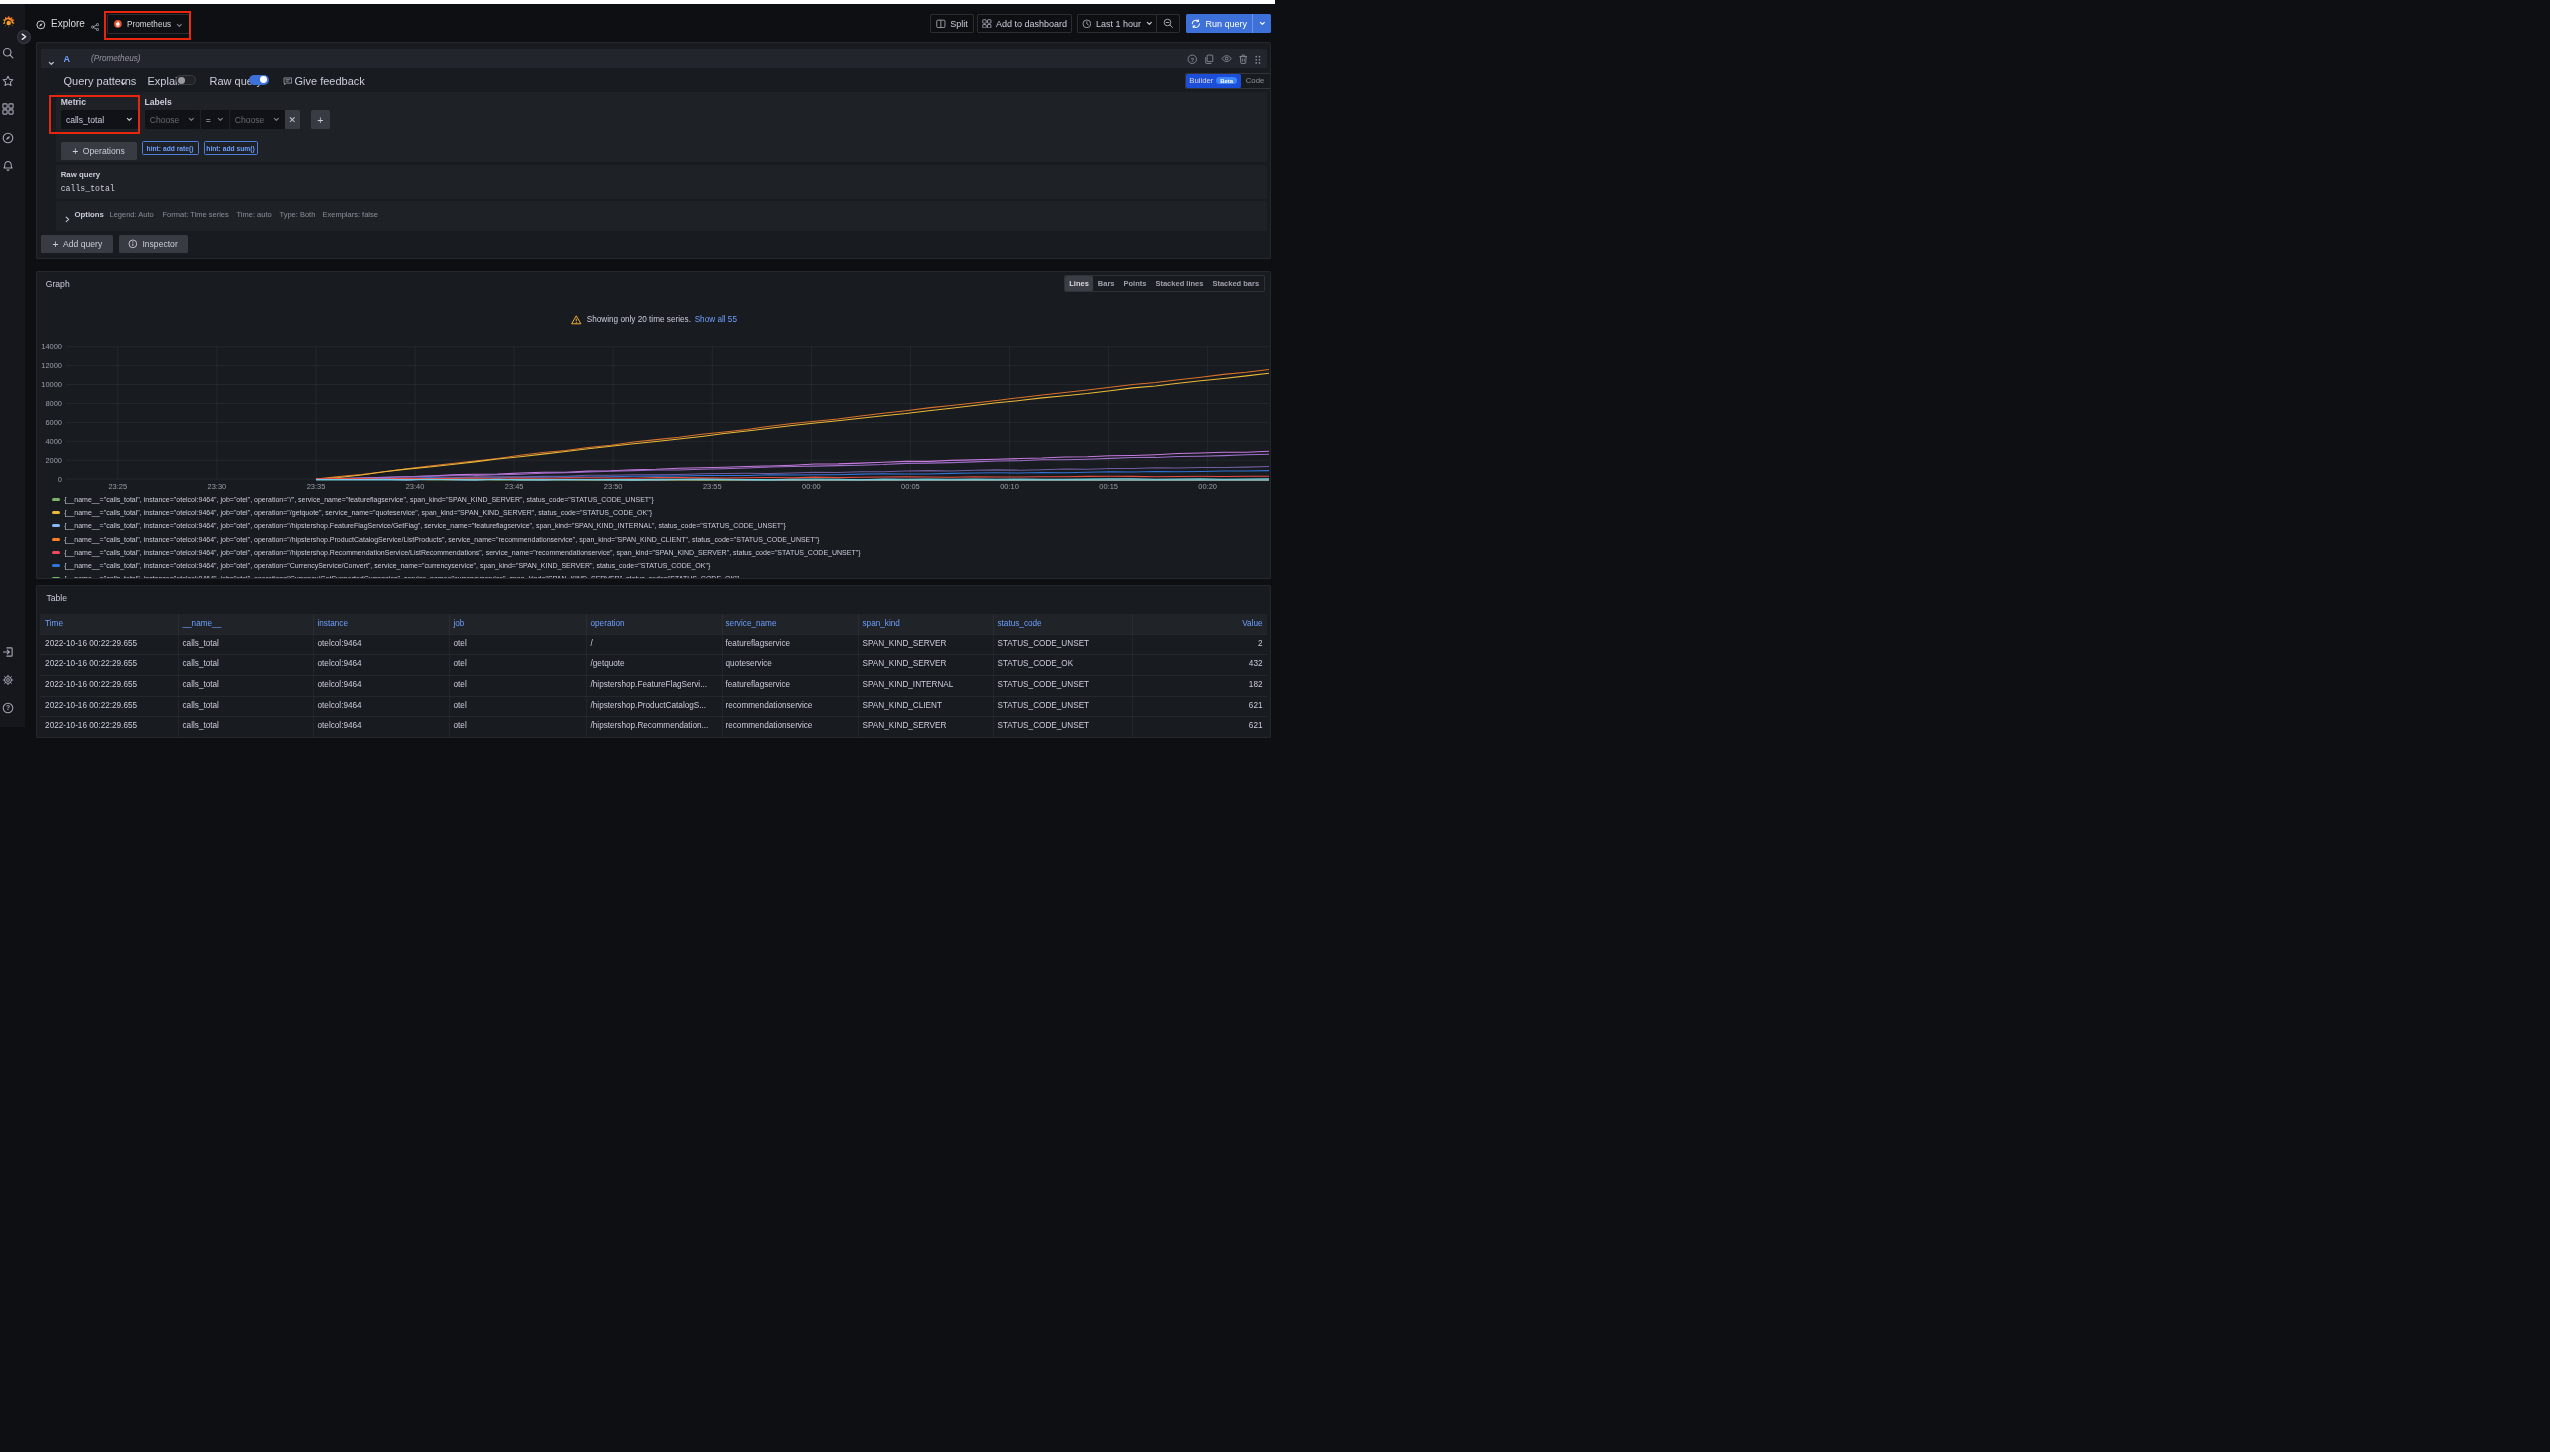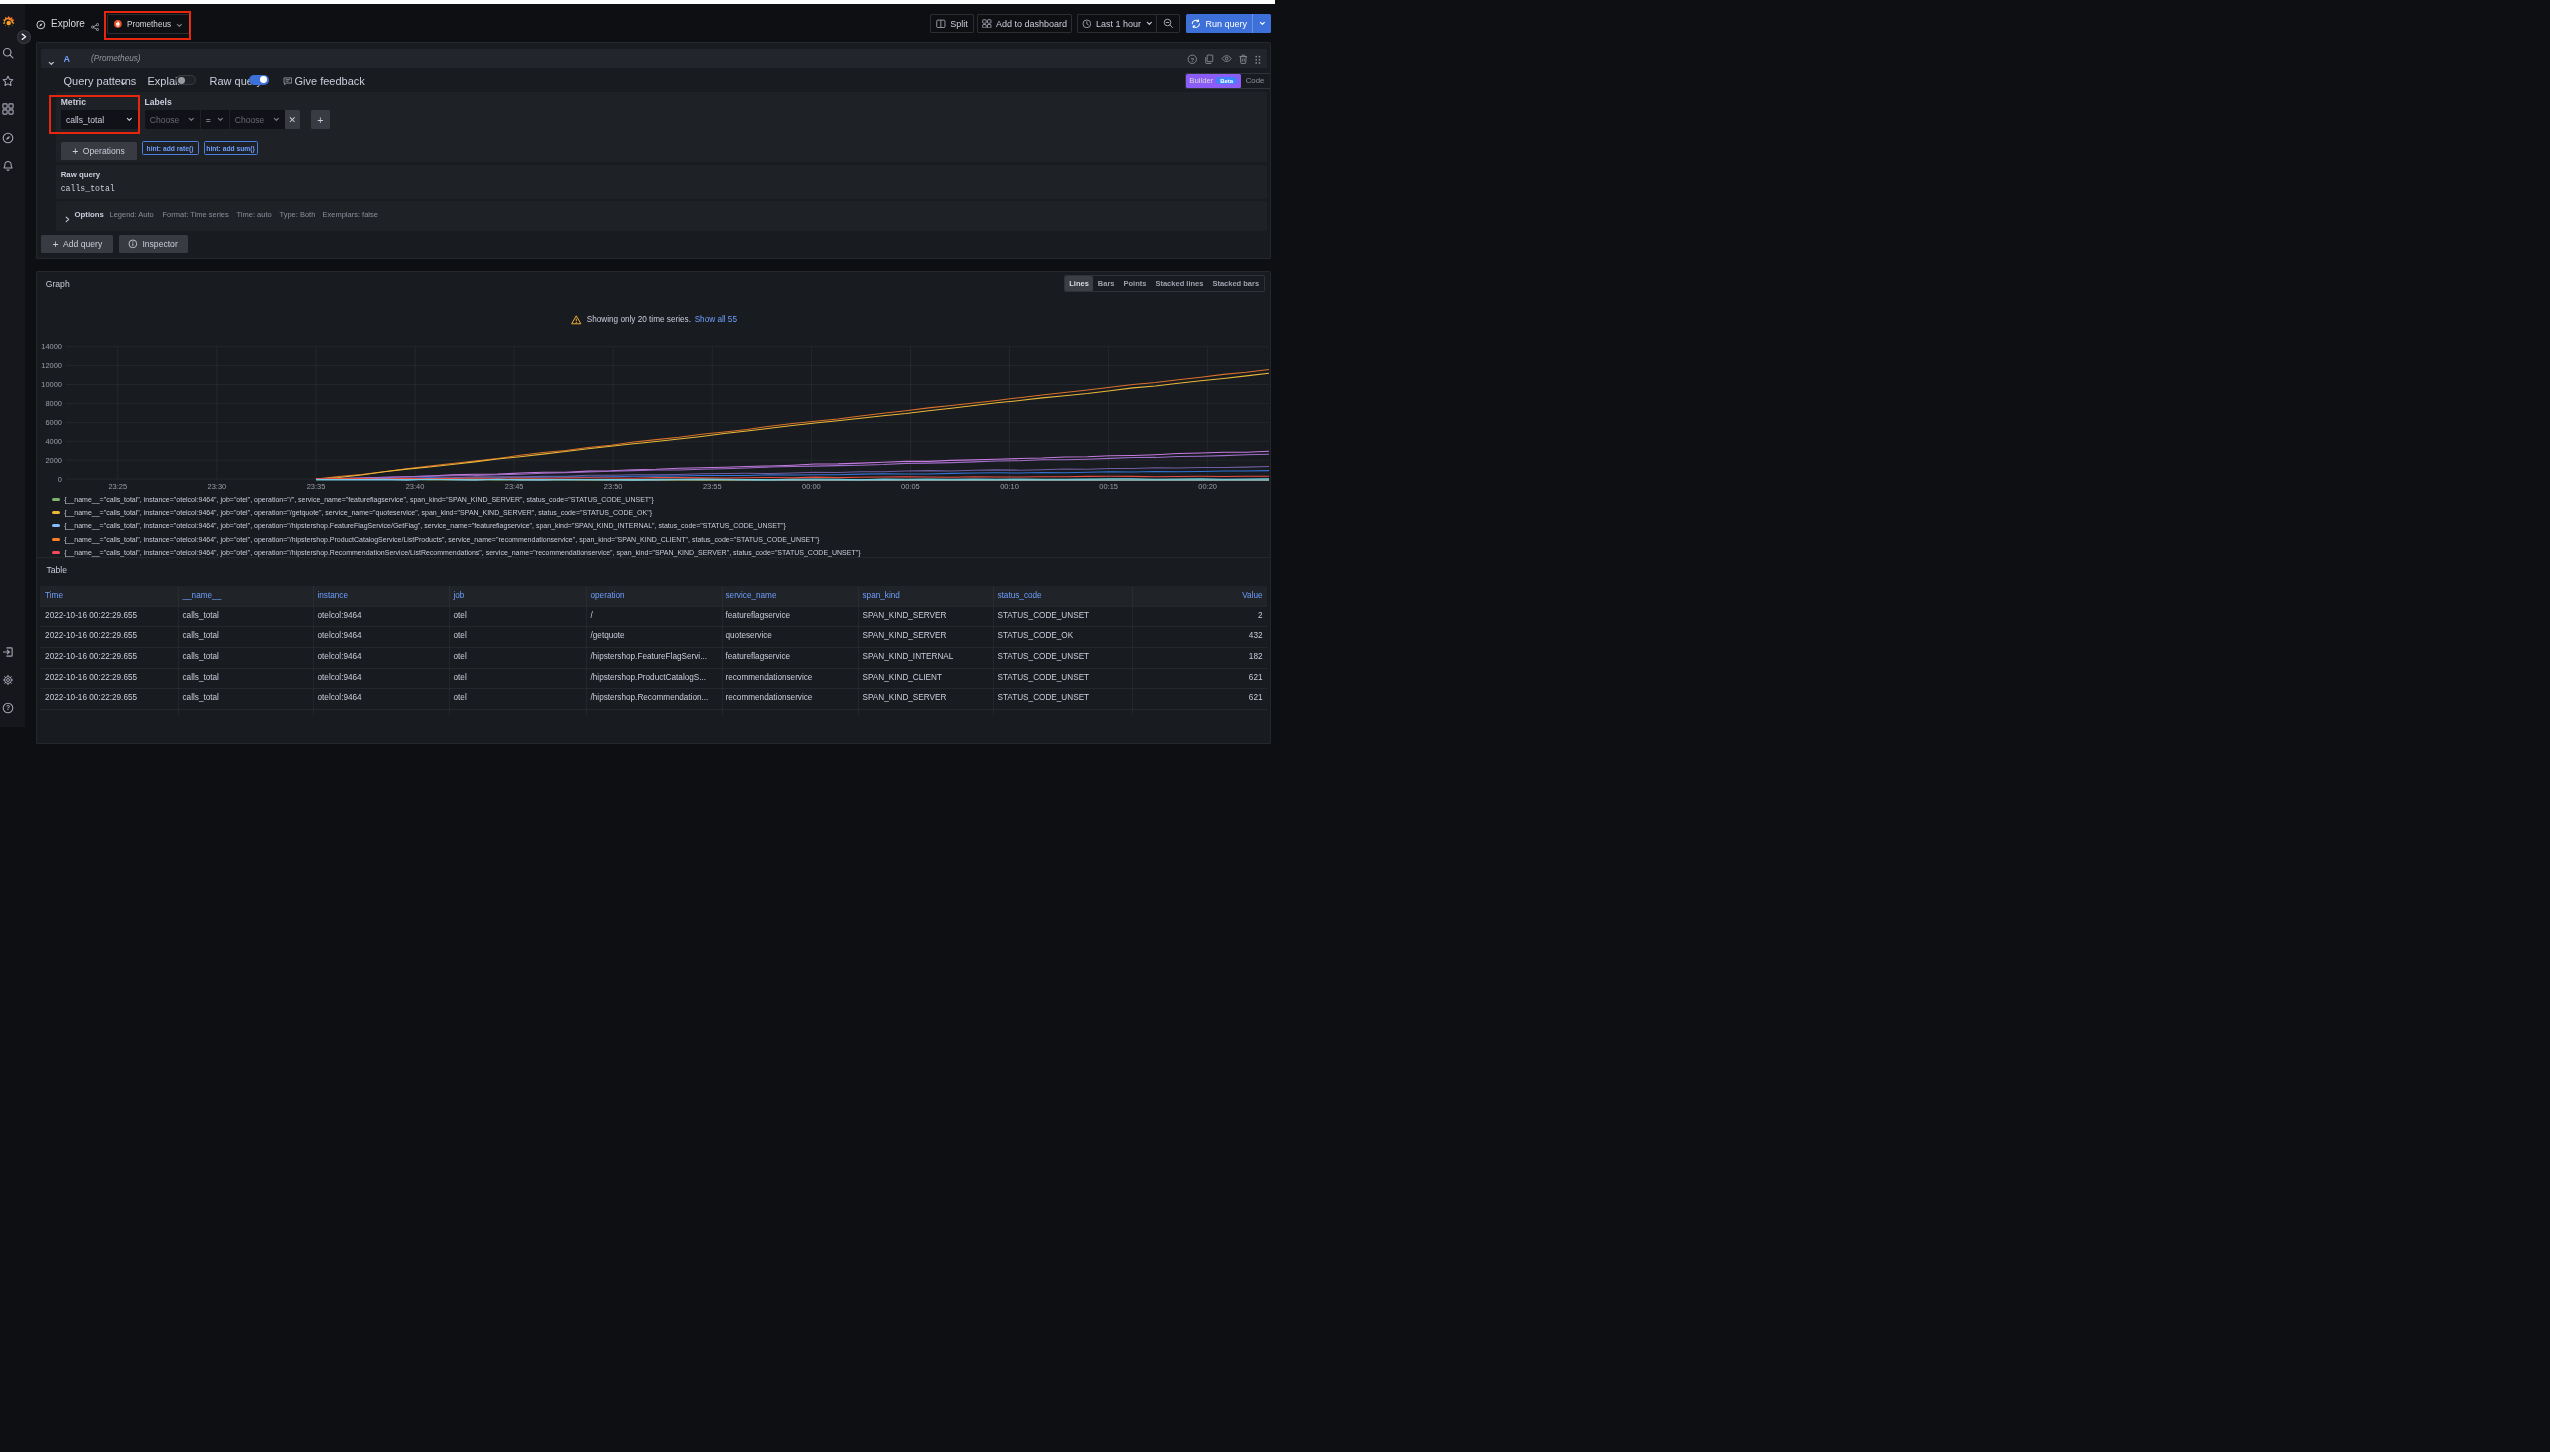--- a/index.html
+++ b/index.html
@@ -226,21 +226,21 @@
         <span class="knob" style="right:1.5px;background:#fff"></span>
       </div>
     <div class="abs" style="left:246px;top:32px"><svg width="9.7" height="9.7" viewBox="0 0 13 13">
           <g fill="none" stroke="rgba(204,204,220,0.78)" stroke-width="1.1">
             <path d="M1.4 2.6h10.2v6.9H4.6l-2.5 2v-2H1.4z" stroke-linejoin="round"></path>
             <path d="M3.5 5h6M3.5 7h4.1"></path>
           </g>
         </svg></div>
     <div class="qp" style="left:258px">Give feedback</div>
     <div class="abs" style="left:1148px;top:30px;width:86px;height:15.5px;border:0.7px solid rgba(204,204,220,0.15);border-radius:1.5px;display:flex;align-items:stretch;font-size:7.8px">
-      <span style="background:#8b5cf6;border-radius:1.5px;display:flex;align-items:center;gap:3px;padding:0 3.7px;color:#d8d9dd;font-weight:500">Builder<span style="background:#3d85ff;color:#fff;font-size:6px;font-weight:700;border-radius:5.2px;padding:0.7px 3.7px">Beta</span></span>
+      <span style="background:#1d4ed8;border-radius:1.5px;display:flex;align-items:center;gap:3px;padding:0 3.7px;color:#d8d9dd;font-weight:500">Builder<span style="background:#3d85ff;color:#fff;font-size:6px;font-weight:700;border-radius:5.2px;padding:0.7px 3.7px">Beta</span></span>
       <span style="display:flex;align-items:center;padding:0 5.2px;color:rgba(204,204,220,0.65);font-weight:500;flex:1;justify-content:center">Code</span>
     </div>
 
     <div class="abs" style="left:12px;top:52px;width:91px;height:39px;border:2.2px solid #e8250d;z-index:6"></div>
     <div class="card" style="top:49px;height:70px">
       <div class="lbl" style="left:5.2px;top:5.2px">Metric</div>
       <div class="lbl" style="left:89px;top:5.2px">Labels</div>
       <div class="sel" style="left:5.2px;top:18.3px;width:77px">
           <span>calls_total</span>
           <svg width="6.7" height="6.7" viewBox="0 0 9 9">
@@ -394,21 +394,21 @@
       <div class="abs lg-row" style="top:287px">
         <span class="lg-dash" style="background:#3274d9"></span>
         <span class="lg-txt">{__name__="calls_total", instance="otelcol:9464", job="otel", operation="CurrencyService/Convert", service_name="currencyservice", span_kind="SPAN_KIND_SERVER", status_code="STATUS_CODE_OK"}</span>
       </div>
       <div class="abs lg-row" style="top:300px">
         <span class="lg-dash" style="background:#73bf69"></span>
         <span class="lg-txt">{__name__="calls_total", instance="otelcol:9464", job="otel", operation="Currency/GetSupportedCurrencies", service_name="currencyservice", span_kind="SPAN_KIND_SERVER", status_code="STATUS_CODE_OK"}</span>
       </div>
   </div>
 
-  <div class="panel" style="top:518px;height:187px">
+  <div class="panel" style="top:546px;height:153px">
     <div class="abs" style="left:10px;top:6.7px;font-size:8.6px;font-weight:500;color:#ccccdc">Table</div>
     <div class="abs thead" style="left:3.7px;top:28px;width:1227px;height:19.6px"></div>
       <div class="abs th" style="left:8.6px;top:28px;line-height:19.6px">Time</div>
       <div class="abs th" style="left:146px;top:28px;line-height:19.6px">__name__</div>
       <div class="abs th" style="left:281px;top:28px;line-height:19.6px">instance</div>
       <div class="abs th" style="left:417px;top:28px;line-height:19.6px">job</div>
       <div class="abs th" style="left:554px;top:28px;line-height:19.6px">operation</div>
       <div class="abs th" style="left:689px;top:28px;line-height:19.6px">service_name</div>
       <div class="abs th" style="left:826px;top:28px;line-height:19.6px">span_kind</div>
       <div class="abs th" style="left:961px;top:28px;line-height:19.6px">status_code</div>

